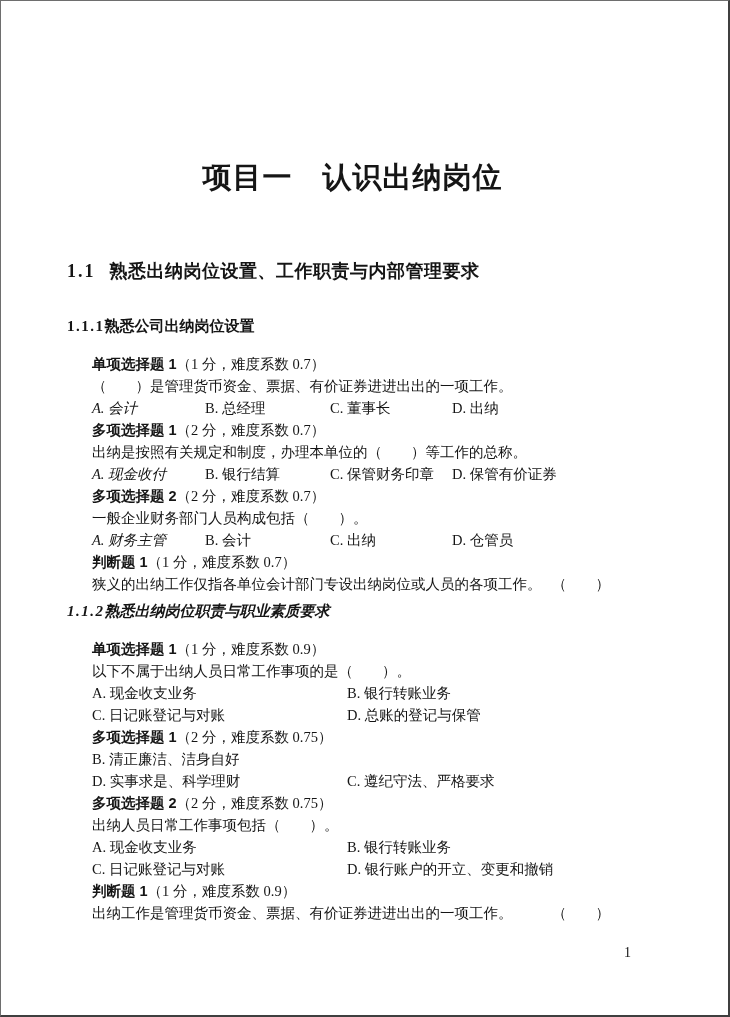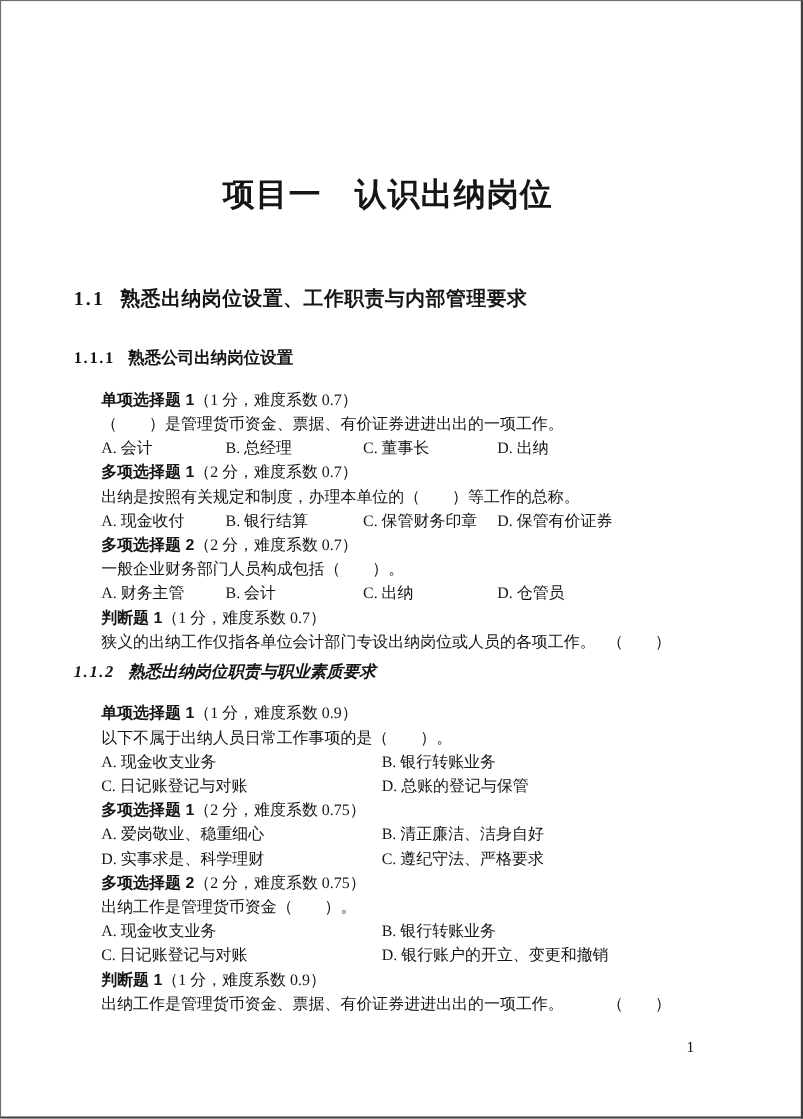--- a/index.html
+++ b/index.html
@@ -51,41 +51,41 @@
   .sub-h {
     margin: 33px 0 0 0;
     font-size: 15px;
     line-height: 20px;
     font-weight: 700;
   }
   .sub-h.second { margin-top: 6px; font-style: italic; }
   .sub-num {
     font-family: "Liberation Serif", "DejaVu Serif", serif;
     letter-spacing: 1.5px;
-    margin-right: 12px;
+    margin-right: 0;
   }
   .sub-title {
     font-family: "Liberation Sans", "DejaVu Sans", sans-serif;
   }
   .qs { margin-top: 17px; }
   .q-line {
     padding-left: 25px;
     height: 22px;
     line-height: 22px;
     font-size: 14.5px;
     white-space: pre;
   }
   .q-label {
     font-weight: 700;
     font-family: "Liberation Sans", "DejaVu Sans", sans-serif;
   }
   .q-meta { font-weight: 400; }
   .opts { display: flex; }
   .opts .opt { white-space: pre; }
-  .cols4 .opt:nth-child(1) { width: 113px; }
+  .cols4 .opt:nth-child(1) { width: 113px; font-style: italic; }
   .cols4 .opt:nth-child(2) { width: 125px; }
   .cols4 .opt:nth-child(3) { width: 122px; }
   .cols4 .opt:nth-child(4) { flex: 1; }
   .cols2 .opt:nth-child(1) { width: 255px; }
   .cols2 .opt:nth-child(2) { flex: 1; }
   .judg {
     display: flex;
     justify-content: space-between;
     width: 518px;
     padding-left: 25px;
@@ -165,32 +165,31 @@
       </div>
       <div class="q-line opts cols2">
         <span class="opt">C. 日记账登记与对账</span>
         <span class="opt">D. 总账的登记与保管</span>
       </div>
     </div>
 
     <div class="q">
       <div class="q-line"><span class="q-label">多项选择题 1</span><span class="q-meta">（2 分，难度系数 0.75）</span></div>
       <div class="q-line opts cols2">
-        <span class="opt">A. 爱岗敬业、稳重细心</span>
         <span class="opt">B. 清正廉洁、洁身自好</span>
       </div>
       <div class="q-line opts cols2">
         <span class="opt">D. 实事求是、科学理财</span>
         <span class="opt">C. 遵纪守法、严格要求</span>
       </div>
     </div>
 
     <div class="q">
       <div class="q-line"><span class="q-label">多项选择题 2</span><span class="q-meta">（2 分，难度系数 0.75）</span></div>
-      <div class="q-line">出纳工作是管理货币资金（　　）。</div>
+      <div class="q-line">出纳人员日常工作事项包括（　　）。</div>
       <div class="q-line opts cols2">
         <span class="opt">A. 现金收支业务</span>
         <span class="opt">B. 银行转账业务</span>
       </div>
       <div class="q-line opts cols2">
         <span class="opt">C. 日记账登记与对账</span>
         <span class="opt">D. 银行账户的开立、变更和撤销</span>
       </div>
     </div>
 

